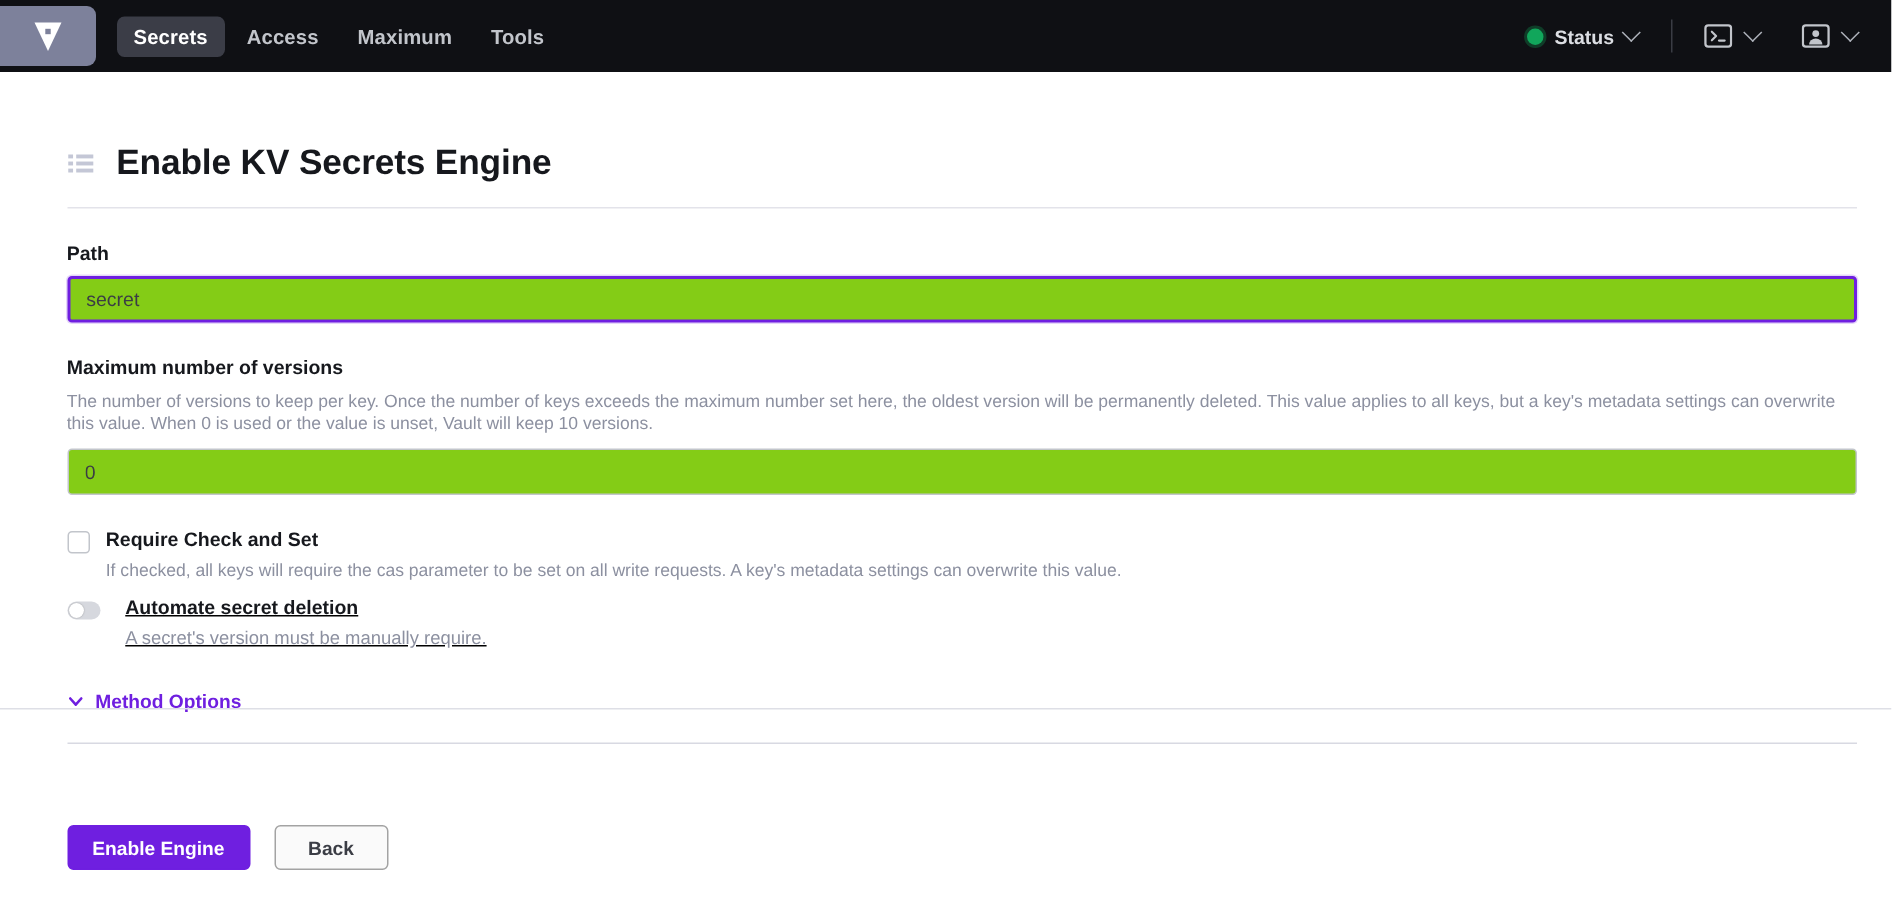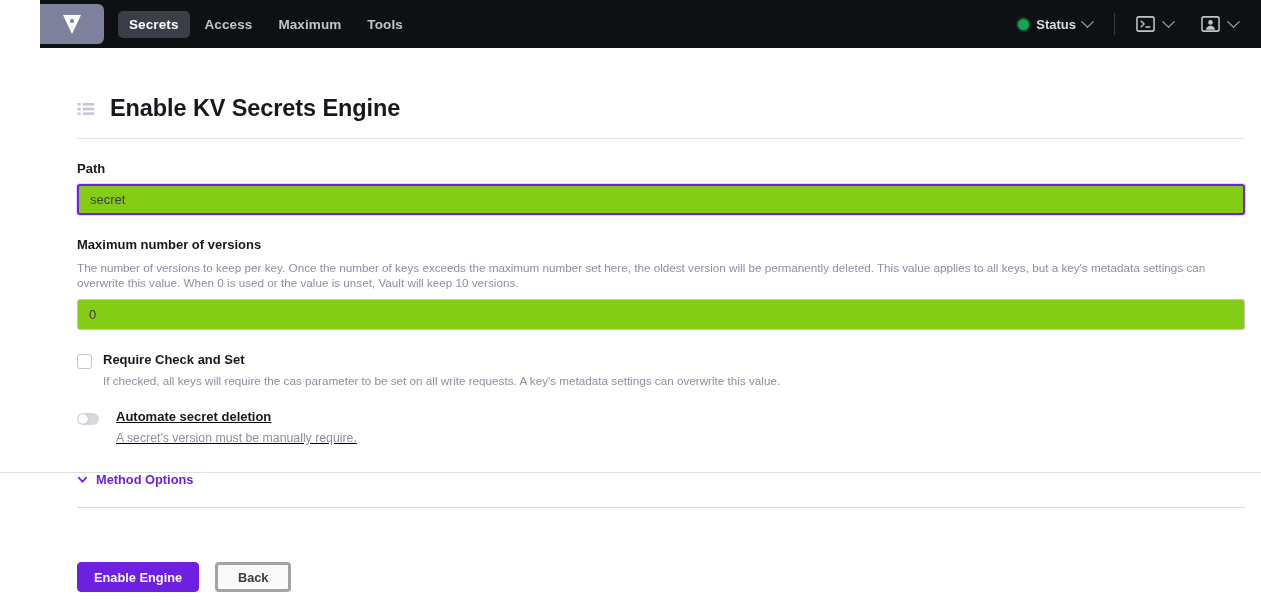--- a/index.html
+++ b/index.html
@@ -166,21 +166,21 @@
     line-height: 15px;
     color: #8c90a0;
     margin-bottom: 9px;
   }
 
   
   .check-row {
     display: flex;
     align-items: flex-start;
     gap: 11px;
-    margin-bottom: 20px;
+    margin-bottom: 8px;
   }
   .checkbox {
     width: 15px; height: 15px;
     border: 1px solid #c2c5cb;
     border-radius: 3px;
     background: #fff;
     flex: 0 0 auto;
     margin-top: 2px;
     cursor: pointer;
   }
@@ -278,31 +278,31 @@
     margin-top: 33px;
   }
   .btn-primary {
     background: #6f1fe0;
     color: #ffffff;
     border-color: #6f1fe0;
   }
   .btn-secondary {
     background: #fafafa;
     color: #3b3d45;
-    border: 3px solid #a3a3a3;
+    border: 1px solid #a3a3a3;
     min-width: 76px;
   }
 
   .page-bottom-border {
     position: absolute;
     left: 0; right: 0;
     bottom: 4px;
     border-top: 1px solid #dedfe6;
   }
-  .root { position: relative; width: 1261px; height: 477px; padding-left: 40px; }
+  .root { position: relative; width: 1261px; height: 477px; }
 </style>
 </head>
 <body>
 
 <div class="root">
 
   <div class="navbar">
 
     <div class="logo-block">
       <svg class="logo-mark" width="20" height="22" viewBox="0 0 20 22">

